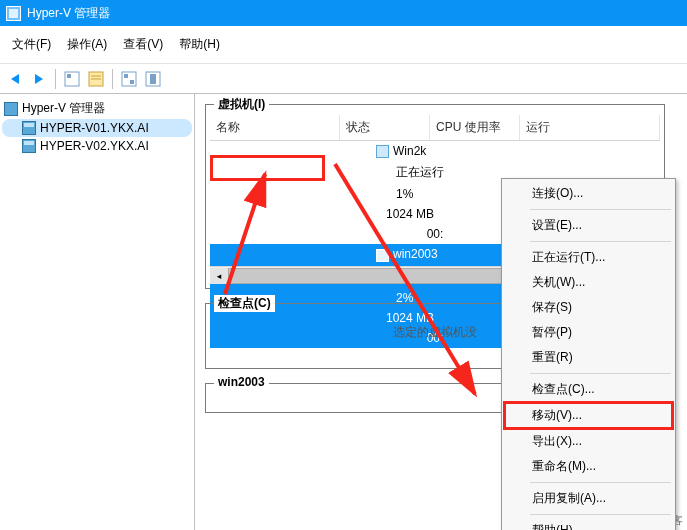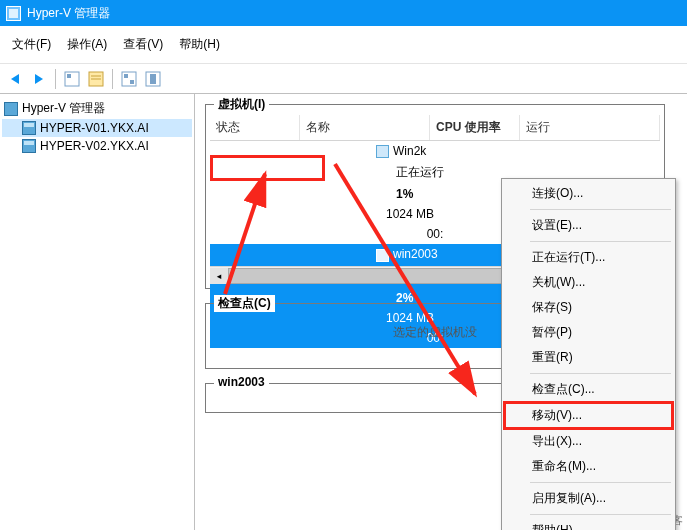--- a/index.html
+++ b/index.html
@@ -19,34 +19,34 @@
   .toolbar .tbtn { width: 22px; height: 22px; display:flex; align-items:center; justify-content:center; border:1px solid transparent; }
   .toolbar .sep { width: 1px; height: 20px; background: #c0c0c0; margin: 0 3px; }
   .arrow-left{ width:0;height:0;border-top:5px solid transparent;border-bottom:5px solid transparent;border-right:8px solid #0a93f4;}
   .arrow-right{ width:0;height:0;border-top:5px solid transparent;border-bottom:5px solid transparent;border-left:8px solid #0a93f4;}
   .tbtn svg { width:16px;height:16px;}
 
   
   .body-area { display: flex; height: calc(530px - 26px - 22px - 30px); }
   .tree-panel { width: 195px; background: #fff; border-right: 1px solid #bfbfbf; padding: 4px 2px; }
   .tree-root { display:flex; align-items:center; padding:2px 2px; gap:4px; }
-  .tree-child { display:flex; align-items:center; padding:2px 2px 2px 20px; gap:4px; }
+  .tree-child { display:flex; align-items:center; padding:2px 2px 2px 20px; gap:4px;border-radius:8px; }
   .tree-child.sel { background:#cce8ff; }
   .server-icon{ width:14px;height:14px;display:inline-block;background:#5aa8d8;border:1px solid #2b74a3;position:relative;}
   .server-icon::after{content:"";position:absolute;left:1px;top:1px;right:1px;height:4px;background:#bfe3f7;}
   .mgr-icon{width:14px;height:14px;background:#5aa8d8;border:1px solid #2b74a3;}
 
   
   .content { flex:1; padding: 10px 0 0 10px; position:relative; }
   .group { border: 1px solid #7a7a7a; margin-bottom: 14px; position:relative;}
   .group-title { position:absolute; top:-9px; left:8px; background:#fff; padding:0 4px; font-weight:bold;}
   .group-inner { padding: 10px 4px 4px 4px; }
   .vm-head { display:flex; border-bottom: 1px solid #d4d4d4; background:#fff;}
   .vm-head .col { padding:4px 6px; border-right:1px solid #e4e4e4; color:#333;}
-  .col-name{width:130px;} .col-state{width:90px;} .col-cpu{width:90px;font-weight:bold;} .col-mem{width:110px;} .col-run{flex:1;}
+  .col-name{width:130px;} .col-state{width:90px;} .col-cpu{width:90px;} .col-mem{width:110px;} .col-run{flex:1;}
   .vm-row { display:flex; align-items:center;flex-direction:column;}
   .vm-row .cell{ padding:3px 6px;}
   .vm-row.sel { background:#0a93f4; color:#fff;}
   .vm-icon{width:13px;height:13px;display:inline-block;background:#cfe8fa;border:1px solid #5aa8d8;margin-right:4px;vertical-align:middle;}
   .vm-row.sel .vm-icon{background:#e8f4ff;border-color:#fff;}
   .redbox { border: 3px solid #f7261c; position:absolute; z-index:5; pointer-events:none;}
   .scrollbar-sim{height:18px;background:#f0f0f0;border-top:1px solid #d4d4d4;position:relative;}
   .scrollbar-sim .thumb{position:absolute;height:16px;top:1px;background:#c8c8c8;border:1px solid #a8a8a8;}
   .scrollbar-sim .btn{position:absolute;width:18px;height:16px;top:1px;background:#e4e4e4;display:flex;align-items:center;justify-content:center;font-size:9px;}
 
@@ -132,22 +132,22 @@
       <span>HYPER-V02.YKX.AI</span>
     </div>
   </div>
 
   <div class="content">
 
     <div class="group" style="width:460px;height:185px;">
       <div class="group-title">虚拟机(I)</div>
       <div class="group-inner">
         <div class="vm-head">
+          <div class="col col-name">名称</div>
           <div class="col col-state">状态</div>
-          <div class="col col-name">名称</div>
           <div class="col col-cpu">CPU 使用率</div>
           <div class="col col-run">运行</div>
         </div>
         <div class="vm-row">
           <div class="cell col-name"><span class="vm-icon"></span><span>Win2k</span></div>
           <div class="cell col-state">正在运行</div>
           <div class="cell col-cpu">1%</div>
           <div class="cell col-mem">1024 MB</div>
           <div class="cell col-run">00:</div>
         </div>

